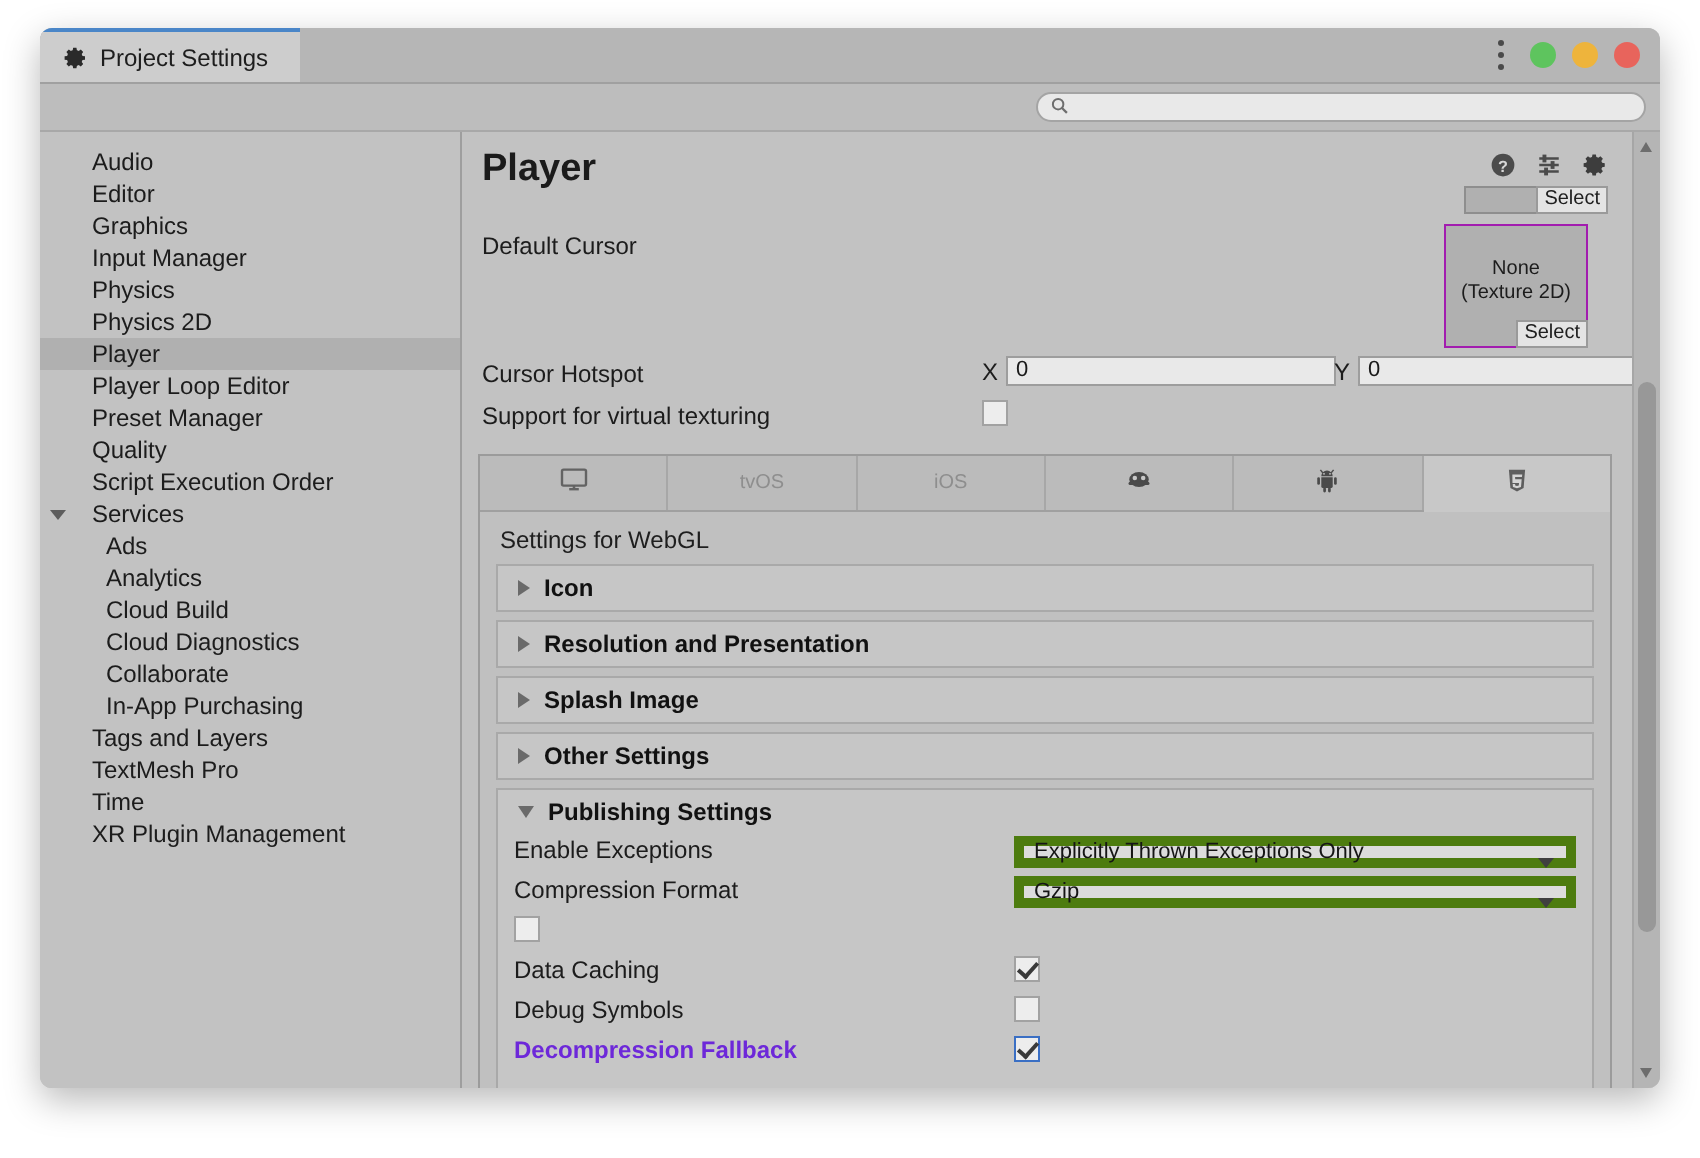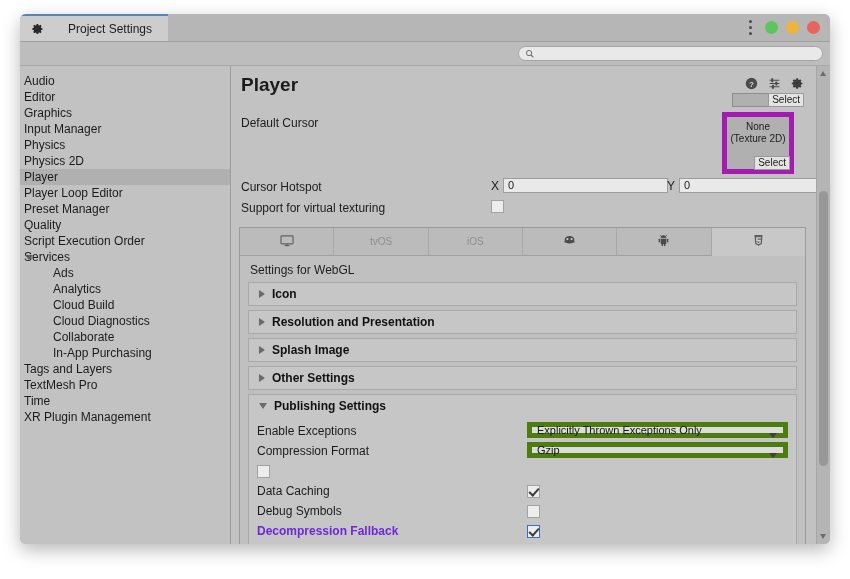--- a/index.html
+++ b/index.html
@@ -38,21 +38,21 @@
     position: absolute;
     left: 0px;
     top: 0px;
     height: 27px;
     padding: 0 16px 0 12px;
     background: #cdcdcd;
     border-top: 2px solid #4a86c8;
     box-sizing: border-box;
     display: flex;
     align-items: center;
-    gap: 24px;
+    gap: 6px;
     font-size: 12px;
     color: #1d1d1d;
   }
   #tab-projectsettings .gear {
     display: inline-block;
     width: 12px; height: 12px;
     flex: 0 0 auto;
   }
 
   #win-controls {
@@ -121,21 +121,21 @@
     border-right: 1px solid #9e9e9e;
     padding-top: 7px;
     box-sizing: border-box;
     overflow: hidden;
   }
   .side-item {
     height: 16px;
     line-height: 16px;
     font-size: 12px;
     color: #1c1c1c;
-    padding-left: 4px;
+    padding-left: 26px;
     white-space: nowrap;
     position: relative;
   }
   .side-item.indent { padding-left: 33px; }
   .side-item.selected { background: #b0b0b0; }
   .side-item .tri {
     position: absolute;
     left: 6px;
     top: 5px;
     width: 0; height: 0;
@@ -217,26 +217,26 @@
     color: #1c1c1c;
   }
   #cursor-label { position: absolute; left: 2px; top: 4px; }
   #texture-field {
     position: absolute;
     right: 12px;
     top: 0px;
     width: 72px;
     height: 62px;
     background: #b0b0b0;
-    border: 5px solid #a21caf;
+    border: 1px solid #a21caf;
     box-sizing: border-box;
     display: flex;
     flex-direction: column;
     align-items: center;
-    padding-top: 4px;
+    padding-top: 16px;
     font-size: 10px;
     color: #1c1c1c;
     line-height: 12px;
   }
   #texture-field .sel {
     position: absolute;
     right: -1px; bottom: -1px;
     background: #e4e4e4;
     border: 1px solid #9a9a9a;
     font-size: 10px;
@@ -352,22 +352,21 @@
     border-left: 4.5px solid transparent;
     border-right: 4.5px solid transparent;
     border-top: 6px solid #6a6a6a;
   }
 
   .sec-body { padding: 1px 8px 6px 8px; }
   .prow {
     position: relative;
     height: 20px;
     display: flex;
-    align-items: flex-end;
-    gap: 20px;
+    align-items: flex-start;
   }
   .prow .plabel {
     font-size: 12px;
     color: #1c1c1c;
     width: 250px;
     flex: 0 0 250px;
   }
   .prow .plabel.link { color: #6d28d9; font-weight: bold; }
   .dropdown {
     width: 288px;

